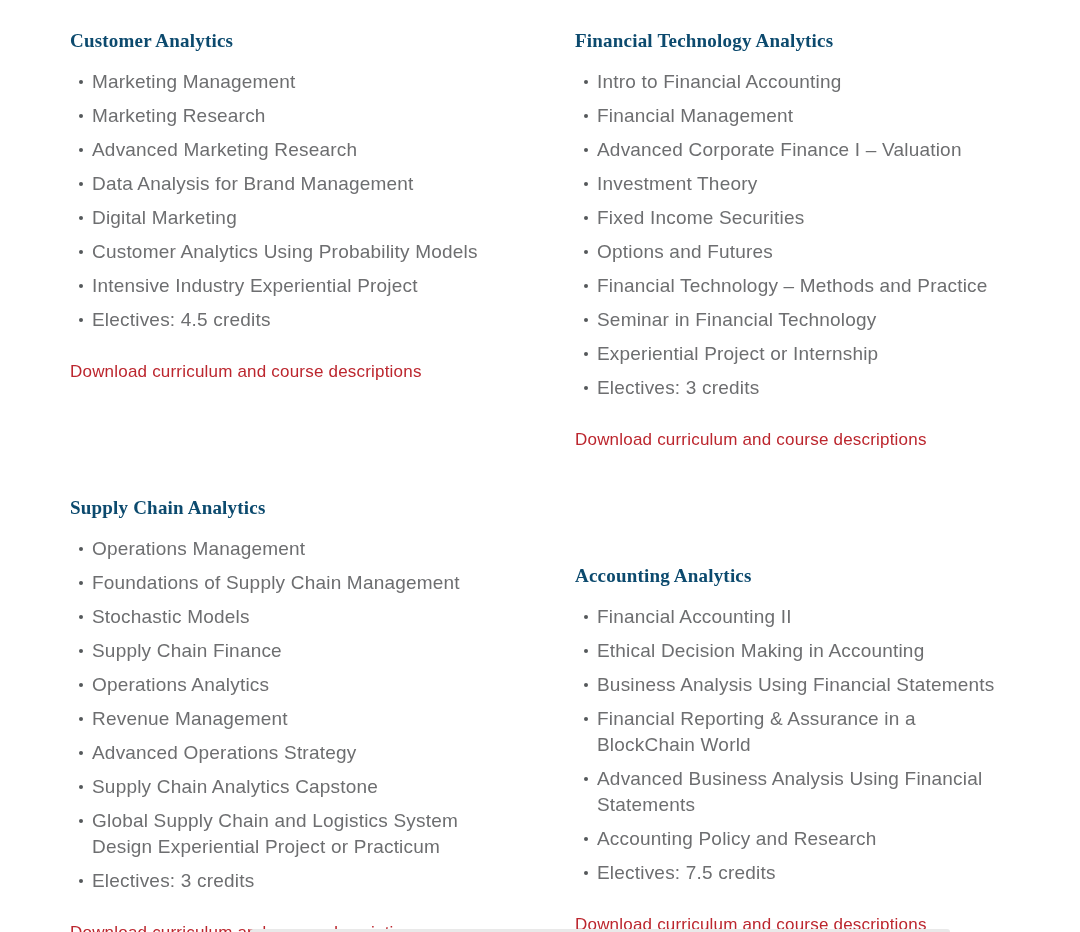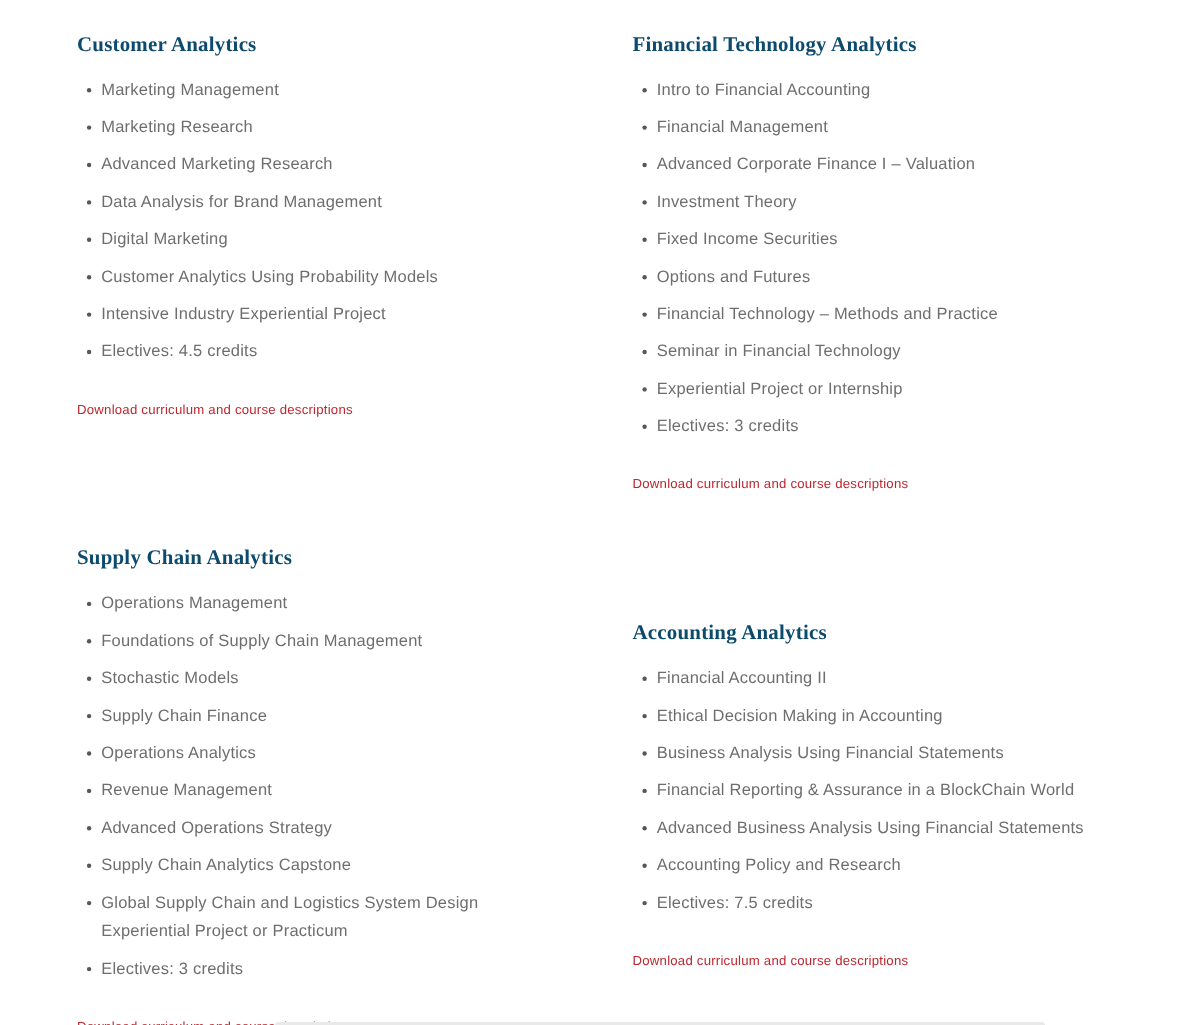--- a/index.html
+++ b/index.html
@@ -26,40 +26,40 @@
     letter-spacing: 0.2px;
     color: #0c4a6e;
   }
   .course-list {
     list-style: none;
     margin-top: 14px;
   }
   .course-list li {
     position: relative;
     padding-left: 22px;
-    font-size: 15px;
+    font-size: 19px;
     line-height: 26px;
     letter-spacing: 0.2px;
     color: #6d6e70;
     margin-bottom: 8px;
   }
   .course-list li::before {
     content: "";
     position: absolute;
     left: 9px;
     top: 11px;
     width: 4px;
     height: 4px;
     border-radius: 50%;
     background: #54585a;
   }
   .download-link {
     display: inline-block;
     margin-top: 18px;
-    font-size: 12px;
+    font-size: 17px;
     line-height: 26px;
     letter-spacing: 0.2px;
     color: #bc262e;
     text-decoration: none;
     cursor: pointer;
   }
   .bottom-panel-edge {
     position: absolute;
     left: 250px;
     bottom: 0;

